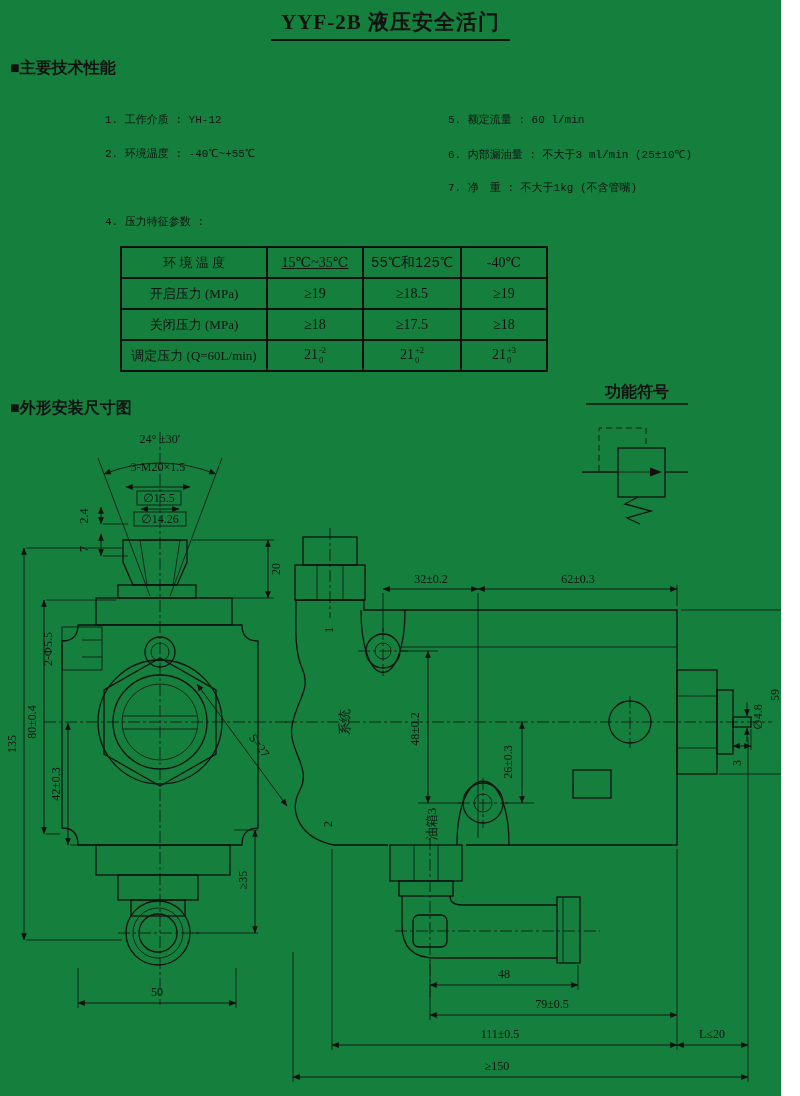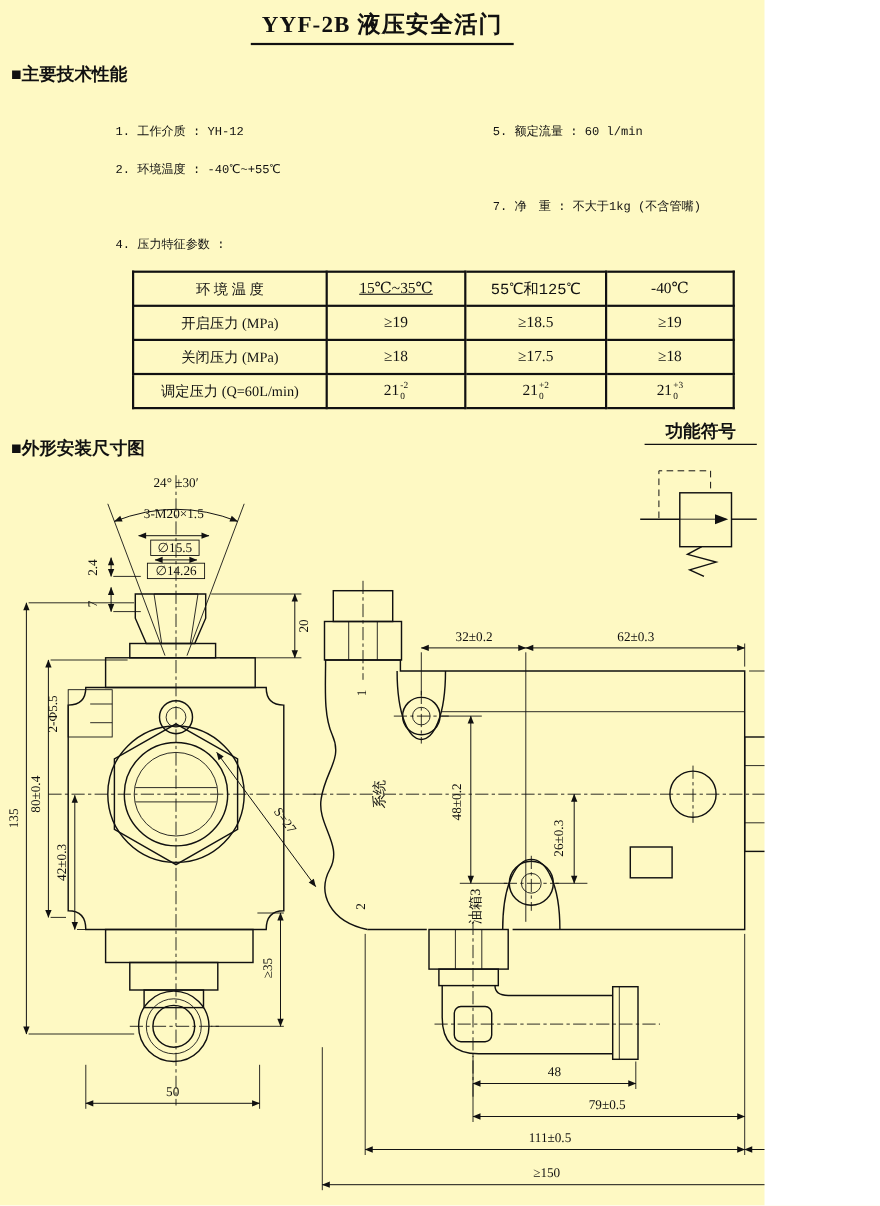--- a/index.html
+++ b/index.html
@@ -1,24 +1,24 @@
 <!DOCTYPE html>
 <html><head>
 <meta charset="utf-8">
 <style>
   html,body{margin:0;padding:0;background:#fff;}
-  #page{position:relative;width:695px;height:1096px;background:#fef9c3;color:#111;
+  #page{position:relative;width:781px;height:1096px;background:#15803d;color:#111;
         font-family:"Liberation Serif","DejaVu Serif",serif;overflow:hidden;}
   #title{position:absolute;top:8px;left:0;width:100%;text-align:center;}
   #title span{display:inline-block;font-size:21px;font-weight:bold;letter-spacing:1px;
         border-bottom:2px solid #111;padding:0 10px 3px 10px;}
   .sec-header{position:absolute;left:10px;font-size:16px;font-weight:bold;}
   .spec{position:absolute;font-size:11px;white-space:nowrap;font-family:Liberation Mono, monospace;}
   #spec-table{position:absolute;left:120px;top:246px;border-collapse:collapse;}
-  #spec-table td{border:2px solid #111;text-align:center;font-size:14px;padding:1px 19px;height:27px;}
+  #spec-table td{border:2px solid #111;text-align:center;font-size:14px;padding:1px 4px;height:27px;}
   #spec-table td.lbl{width:136px;font-size:13px;}
   #spec-table td.c1{width:86px;text-decoration:underline;} #spec-table td.c2{width:88px;font-family:Liberation Mono, monospace;} #spec-table td.c3{width:76px;margin-left:16px;}
   .tolbase{font-size:14px;}
   .tolstack{display:inline-flex;flex-direction:column;vertical-align:middle;
         font-size:8.5px;line-height:1.15;margin-left:1px;text-align:left;}
   svg text{font-family:"Liberation Serif","DejaVu Serif",serif;font-size:12px;fill:#111;}
   svg text.big{font-size:16px;font-weight:bold;}
   svg text.cjk{font-size:13px;}
   .ol{stroke:#111;stroke-width:1.3;fill:none;}
   .thin{stroke:#111;stroke-width:0.8;fill:none;}
@@ -34,20 +34,21 @@
   <div id="title">
     <span>YYF-2B 液压安全活门</span>
   </div>
 
   <div class="sec-header" style="top:58px;">■主要技术性能</div>
 
   <div class="spec" style="left:105px;top:112px;">1. 工作介质 :  YH-12</div>
   <div class="spec" style="left:105px;top:146px;">2. 环境温度 :  -40℃~+55℃</div>
   <div class="spec" style="left:105px;top:214px;">4. 压力特征参数 :</div>
   <div class="spec" style="left:448px;top:112px;">5. 额定流量 :  60 l/min</div>
+  <div class="spec" style="left:448px;top:146px;">6. 内部漏油量 :  不大于3 ml/min (25±10℃)</div>
   <div class="spec" style="left:448px;top:180px;">7. 净　重 :  不大于1kg (不含管嘴)</div>
 
   <table id="spec-table">
     <tbody>
         <tr>
       <td class="lbl">环 境 温 度</td>
       <td class="c1">15℃~35℃</td>
       <td class="c2">55℃和125℃</td>
       <td class="c3">-40℃</td>
     </tr>

